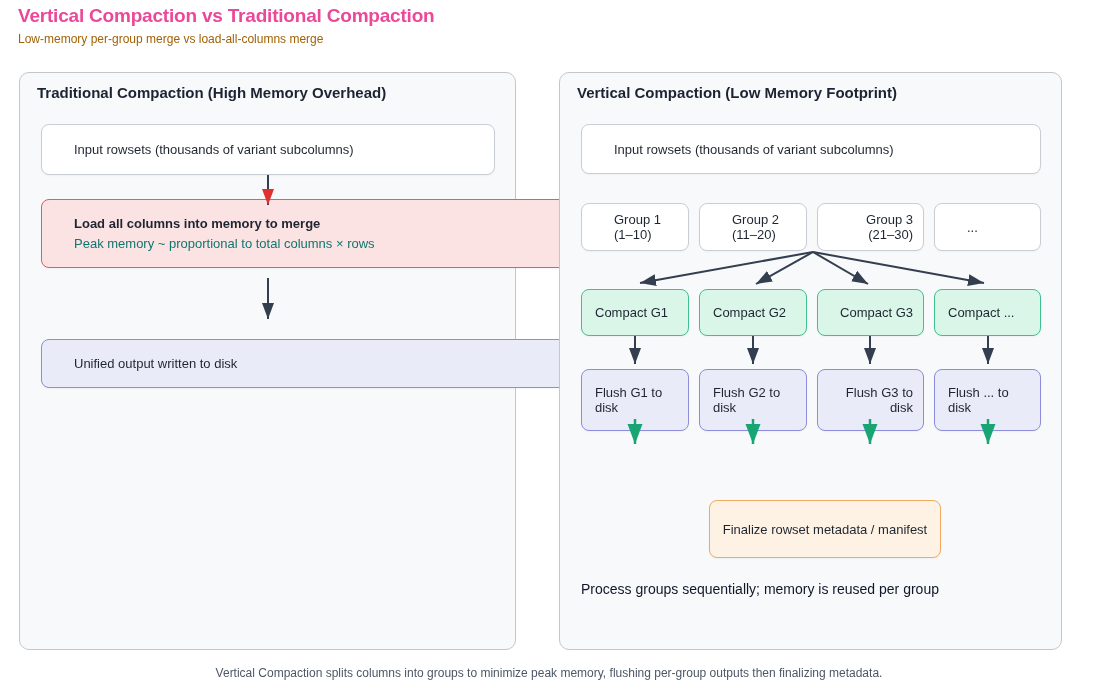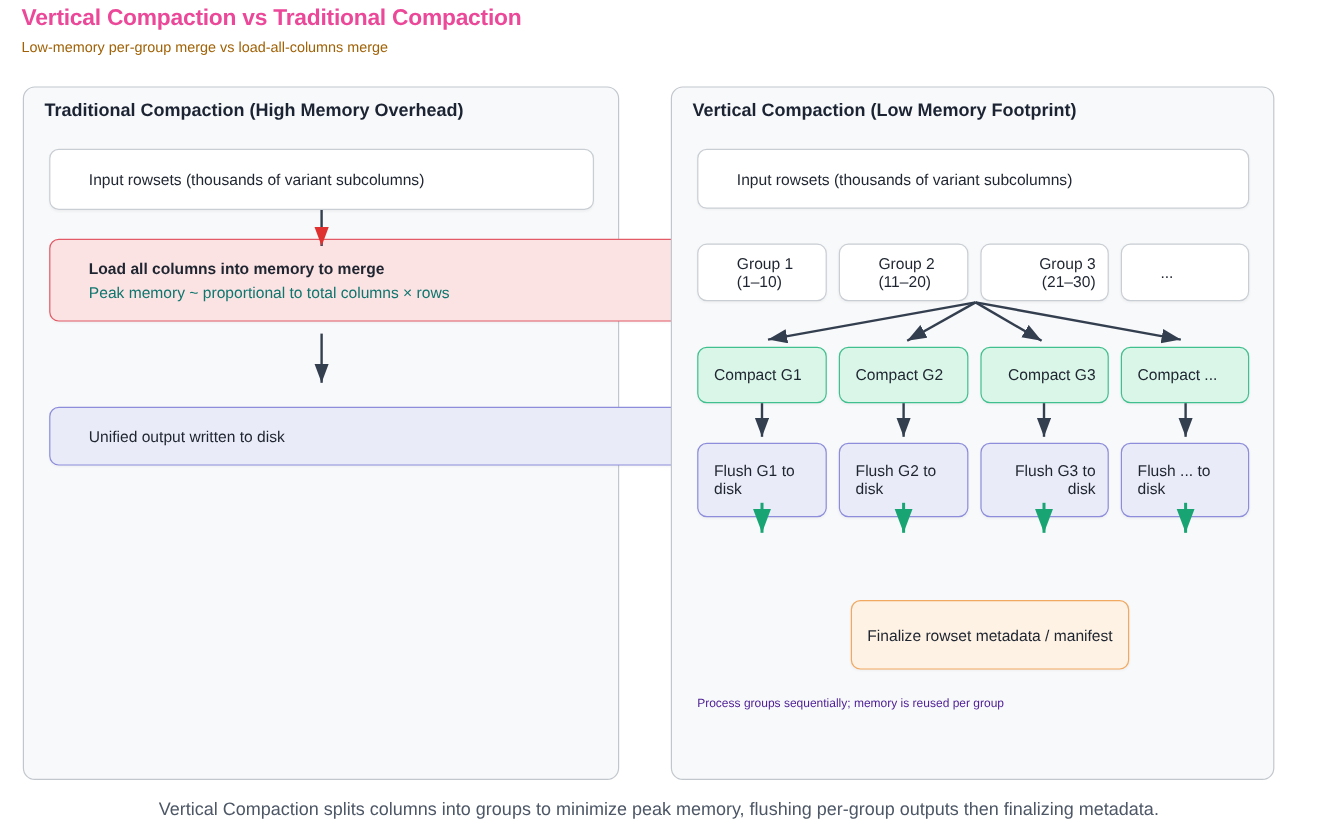--- a/index.html
+++ b/index.html
@@ -66,28 +66,28 @@
   .rp-row2 { top: 216px; height: 47px; }
   .rp-row3 { top: 296px; height: 62px; }
   .col-1 { left: 21px;  width: 108px; }
   .col-2 { left: 139px; width: 108px; }
   .col-3 { left: 257px; width: 107px; text-align: right; }
   .col-4 { left: 374px; width: 107px; }
   .rp-finalize { left: 149px; top: 427px; width: 232px; height: 58px; }
 
   .rp-note {
     position: absolute; left: 21px; top: 508px;
-    font-size: 10px; color: #4c1d95;
+    font-size: 14px; color: #0f172a;
   }
 
   .arrows { position: absolute; left: 0; top: 0; pointer-events: none; }
 
   .caption {
     position: absolute; left: 0; top: 666px; width: 100%;
-    text-align: center; font-size: 15px; color: #4d5766;
+    text-align: center; font-size: 12px; color: #4d5766;
   }
 </style>
 </head>
 <body>
 
 <div class="canvas">
 
   <div class="page-title">Vertical Compaction vs Traditional Compaction</div>
   <div class="page-subtitle">Low-memory per-group merge vs load-all-columns merge</div>
 

